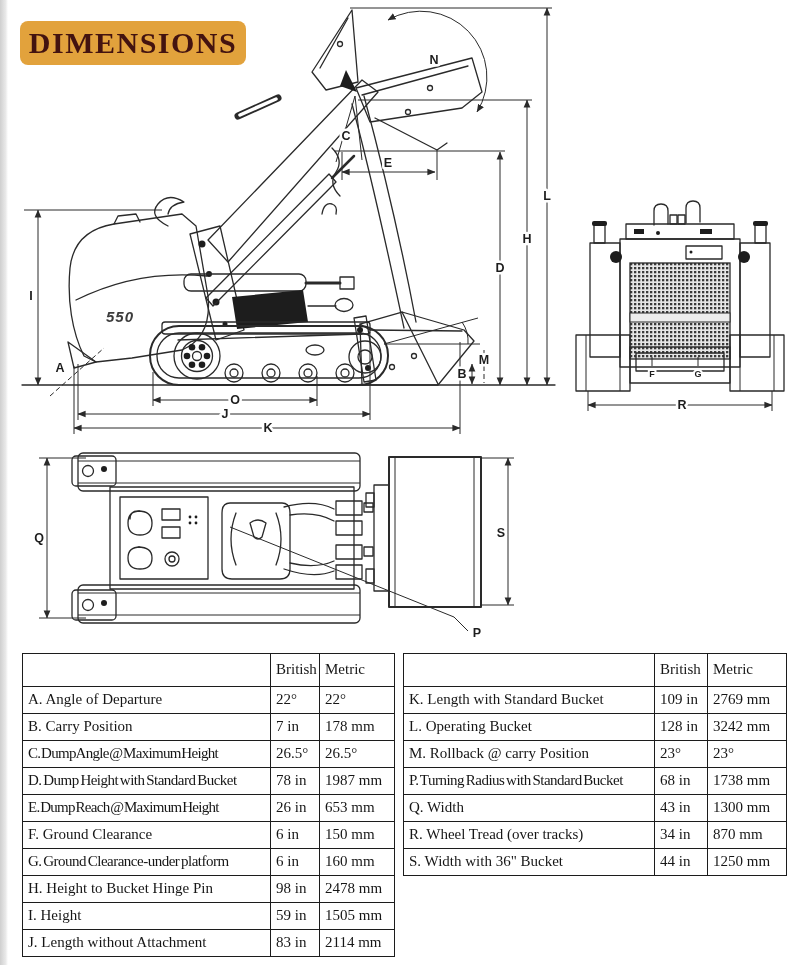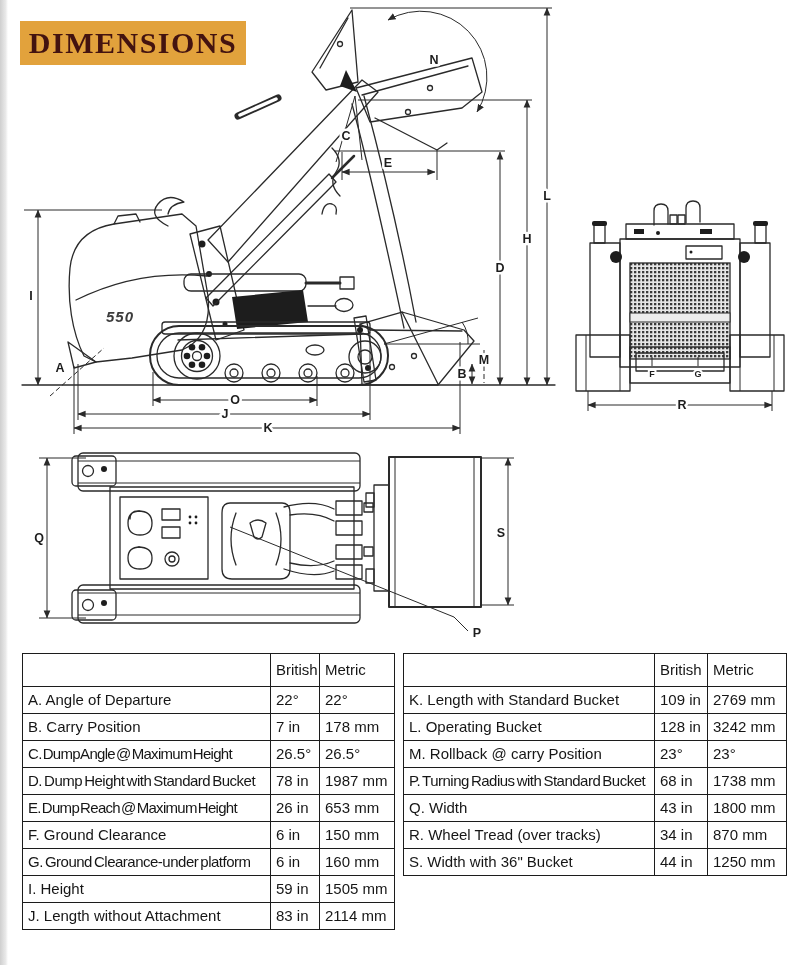--- a/index.html
+++ b/index.html
@@ -23,35 +23,35 @@
        marker-start:url(#ah);marker-end:url(#ah);}
   .lb{font:600 12.5px "Liberation Sans",sans-serif;fill:#1d1d1d;text-anchor:middle;
       paint-order:stroke;stroke:#ffffff;stroke-width:5px;stroke-linejoin:round;}
   .lbs{font:600 9px "Liberation Sans",sans-serif;fill:#1d1d1d;text-anchor:middle;
       paint-order:stroke;stroke:#ffffff;stroke-width:4px;}
   .m550{font:italic 700 15px "Liberation Sans",sans-serif;fill:#3c3c3c;letter-spacing:1px;}
   
   .tbl{position:absolute;top:653px;border-collapse:collapse;table-layout:fixed;background:#fff;}
   .tbl td{border:1.6px solid #1c1c1c;padding:0 3px 0 5px;font-size:15px;color:#161616;
           text-align:left;font-weight:400;overflow:hidden;white-space:pre-wrap;line-height:1.18;}
-  .tbl tr{height:27px;}
+  .tbl tr{height:27px;font-family:Liberation Serif, serif;}
   .tbl tr.hd{height:33px;}
   .tbl tr.tall{height:54px;}
   #tblL{left:22px;width:373px;}
   #tblR{left:403px;width:384px;}
   .cond{letter-spacing:-0.7px;word-spacing:-2.4px;}
   .thin{letter-spacing:-0.5px;word-spacing:-1.6px;font-size:13.5px;color:#2e2e2e;margin-left:40px;}
 </style>
 </head>
 <body>
 
 <div class="page">
   <div class="edge"></div>
 
-  <div class="hdr" id="hdrBox" style="background: rgb(226, 162, 60);">
+  <div class="hdr" id="hdrBox" style="background: rgb(226, 162, 60); border-radius: 8px;">
     <span class="t" id="hdrText" style="color: rgb(67, 19, 16);">DIMENSIONS</span>
   </div>
 
   <svg id="svgSide" style="left:10px;top:0;" width="555" height="445" viewBox="0 0 555 445">
     <defs>
       <marker id="ah" viewBox="0 0 10 10" refX="9.5" refY="5" markerWidth="8" markerHeight="8" orient="auto-start-reverse">
         <path d="M0,0.8 L10,5 L0,9.2 z" fill="#2a2a2a"></path>
       </marker>
       <pattern id="mesh" width="4" height="4" patternUnits="userSpaceOnUse">
         <rect width="4" height="4" fill="#e6e6e6"></rect>
@@ -329,20 +329,25 @@
         <td>F. Ground Clearance</td>
         <td>6 in</td>
         <td>150 mm</td>
       </tr>
       <tr>
         <td class="thin">G. Ground Clearance-under platform</td>
         <td>6 in</td>
         <td>160 mm</td>
       </tr>
       <tr>
+        <td>H. Height to Bucket Hinge Pin</td>
+        <td>98 in</td>
+        <td>2478 mm</td>
+      </tr>
+      <tr>
         <td>I. Height</td>
         <td>59 in</td>
         <td>1505 mm</td>
       </tr>
       <tr>
         <td>J. Length without Attachment</td>
         <td>83 in</td>
         <td>2114 mm</td>
       </tr>
     </tbody>
@@ -376,21 +381,21 @@
         <td>23°</td>
       </tr>
       <tr>
         <td class="thin">P. Turning Radius with Standard Bucket</td>
         <td>68 in</td>
         <td>1738 mm</td>
       </tr>
       <tr>
         <td>Q. Width</td>
         <td>43 in</td>
-        <td>1800 mm</td>
+        <td>1300 mm</td>
       </tr>
       <tr>
         <td>R. Wheel Tread (over tracks)</td>
         <td>34 in</td>
         <td>870 mm</td>
       </tr>
       <tr>
         <td>S. Width with 36" Bucket</td>
         <td>44 in</td>
         <td>1250 mm</td>

